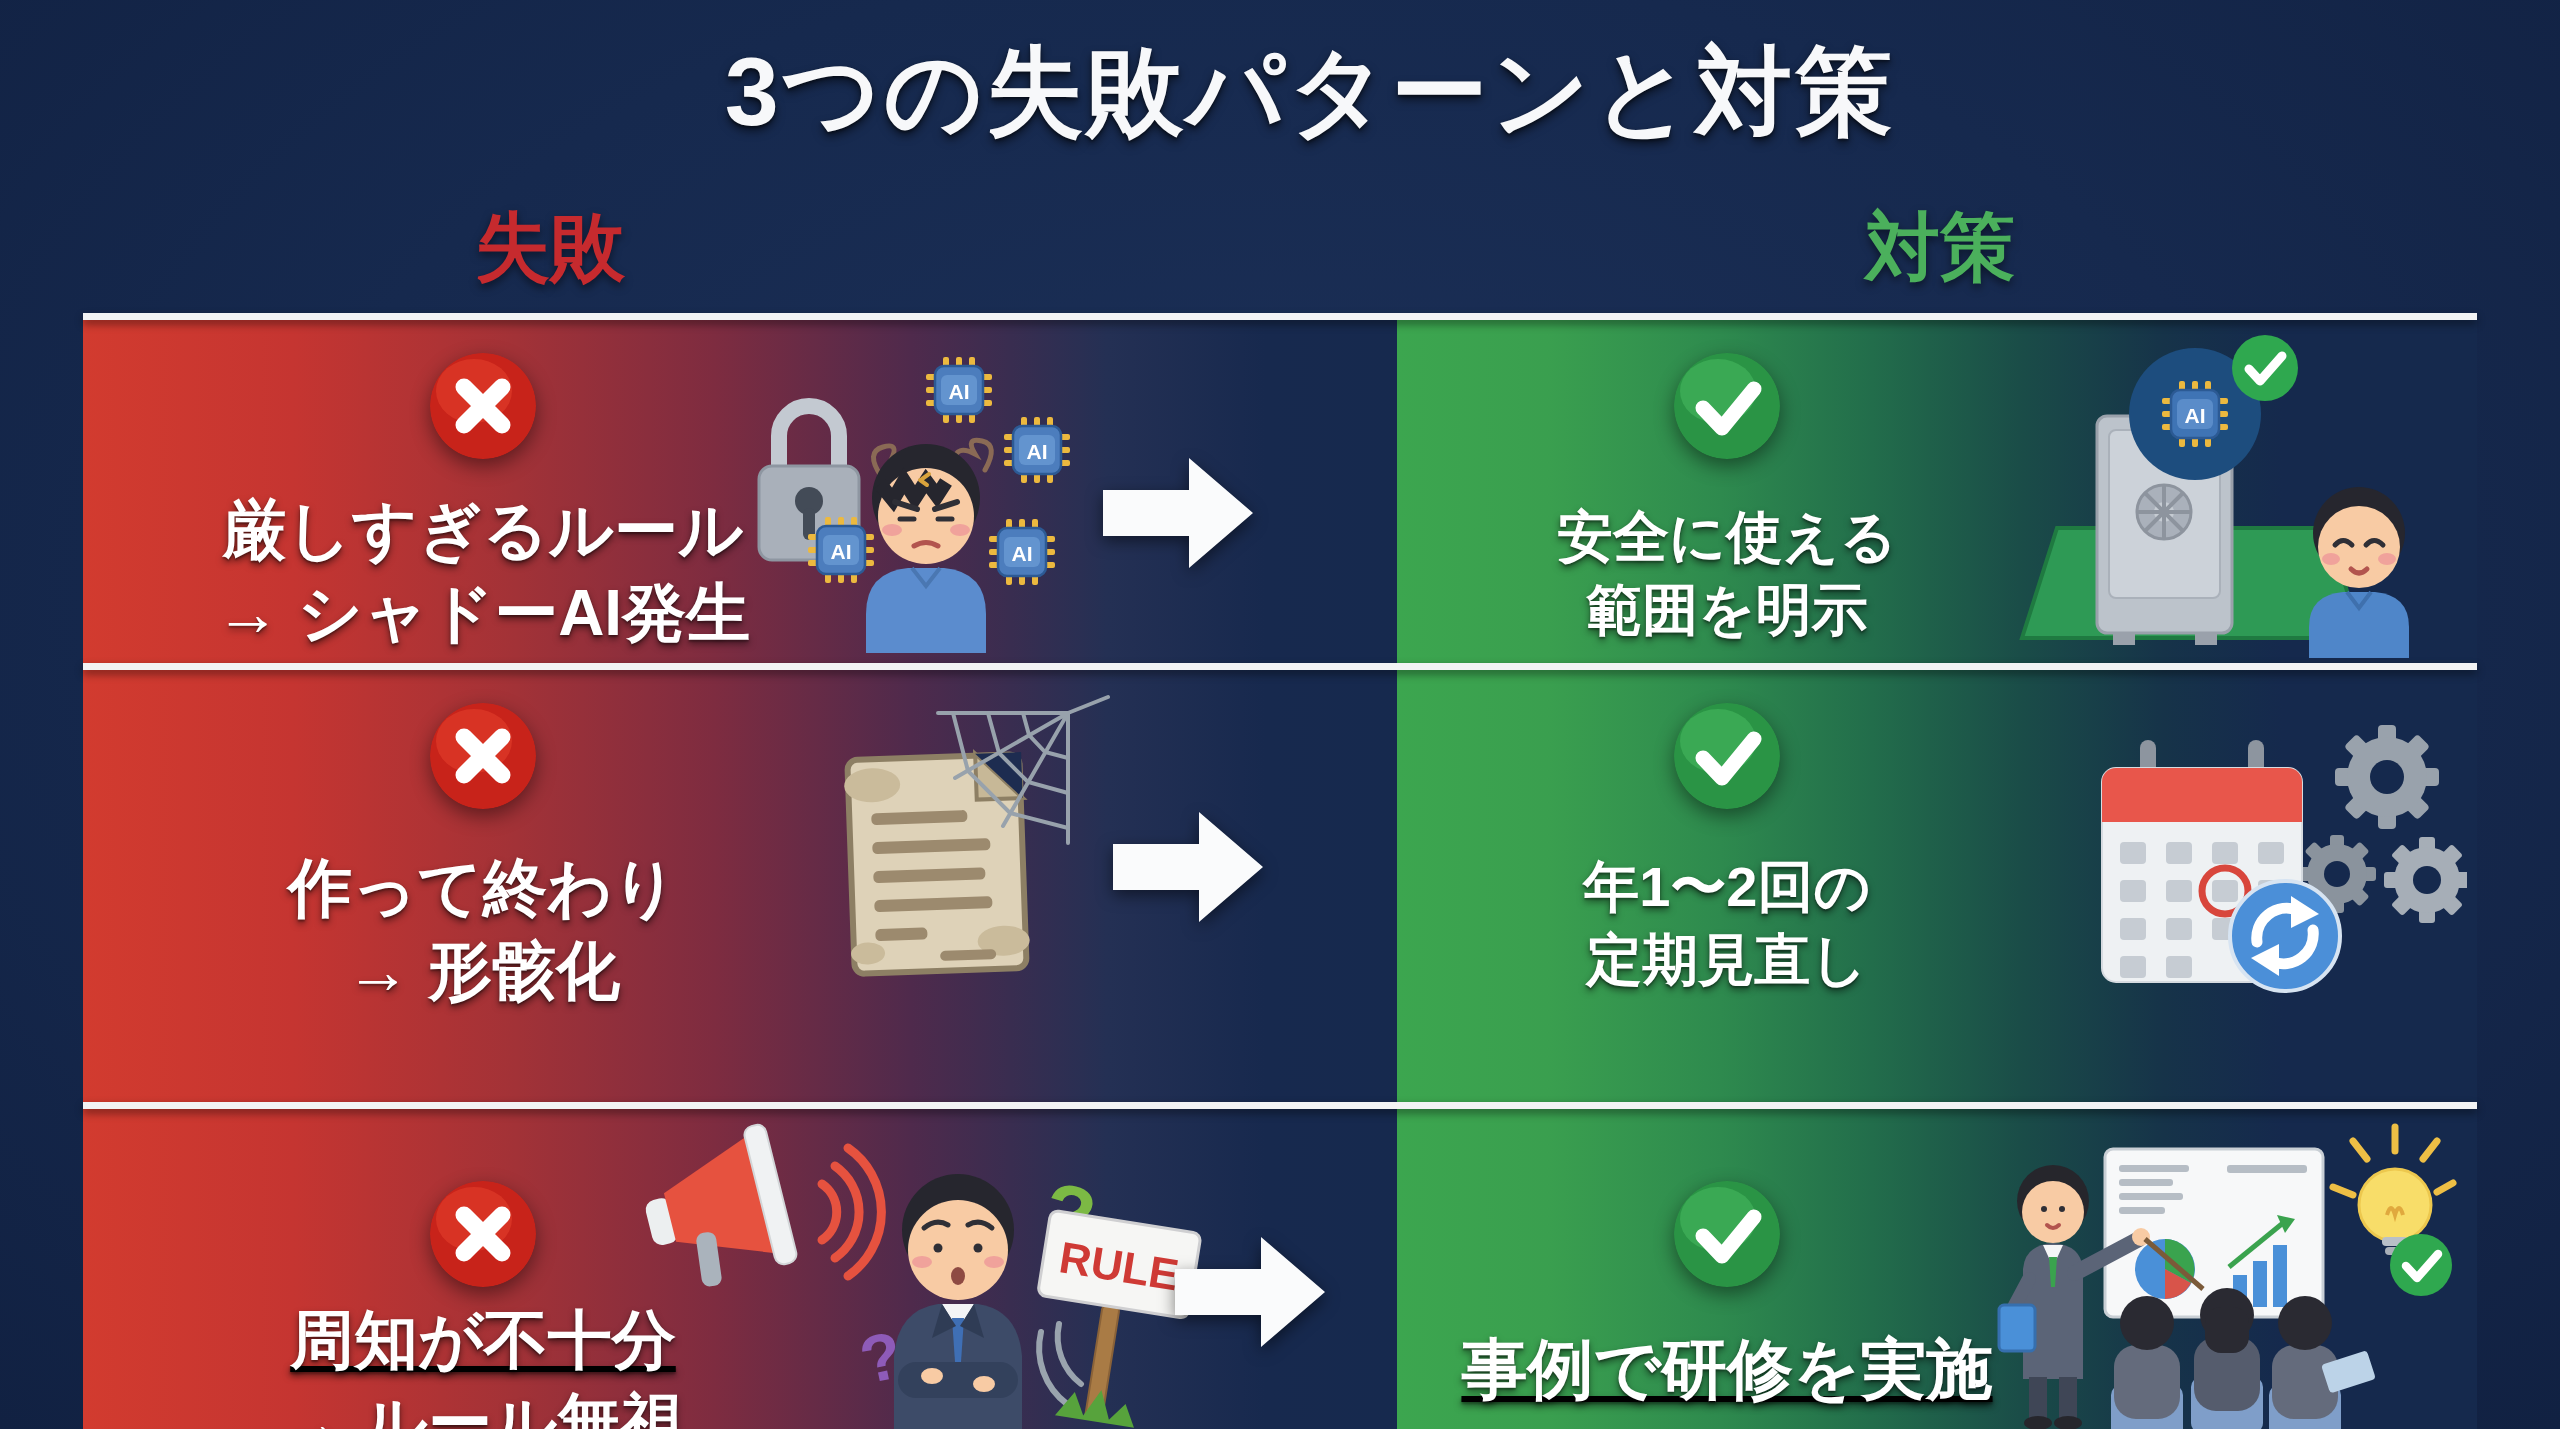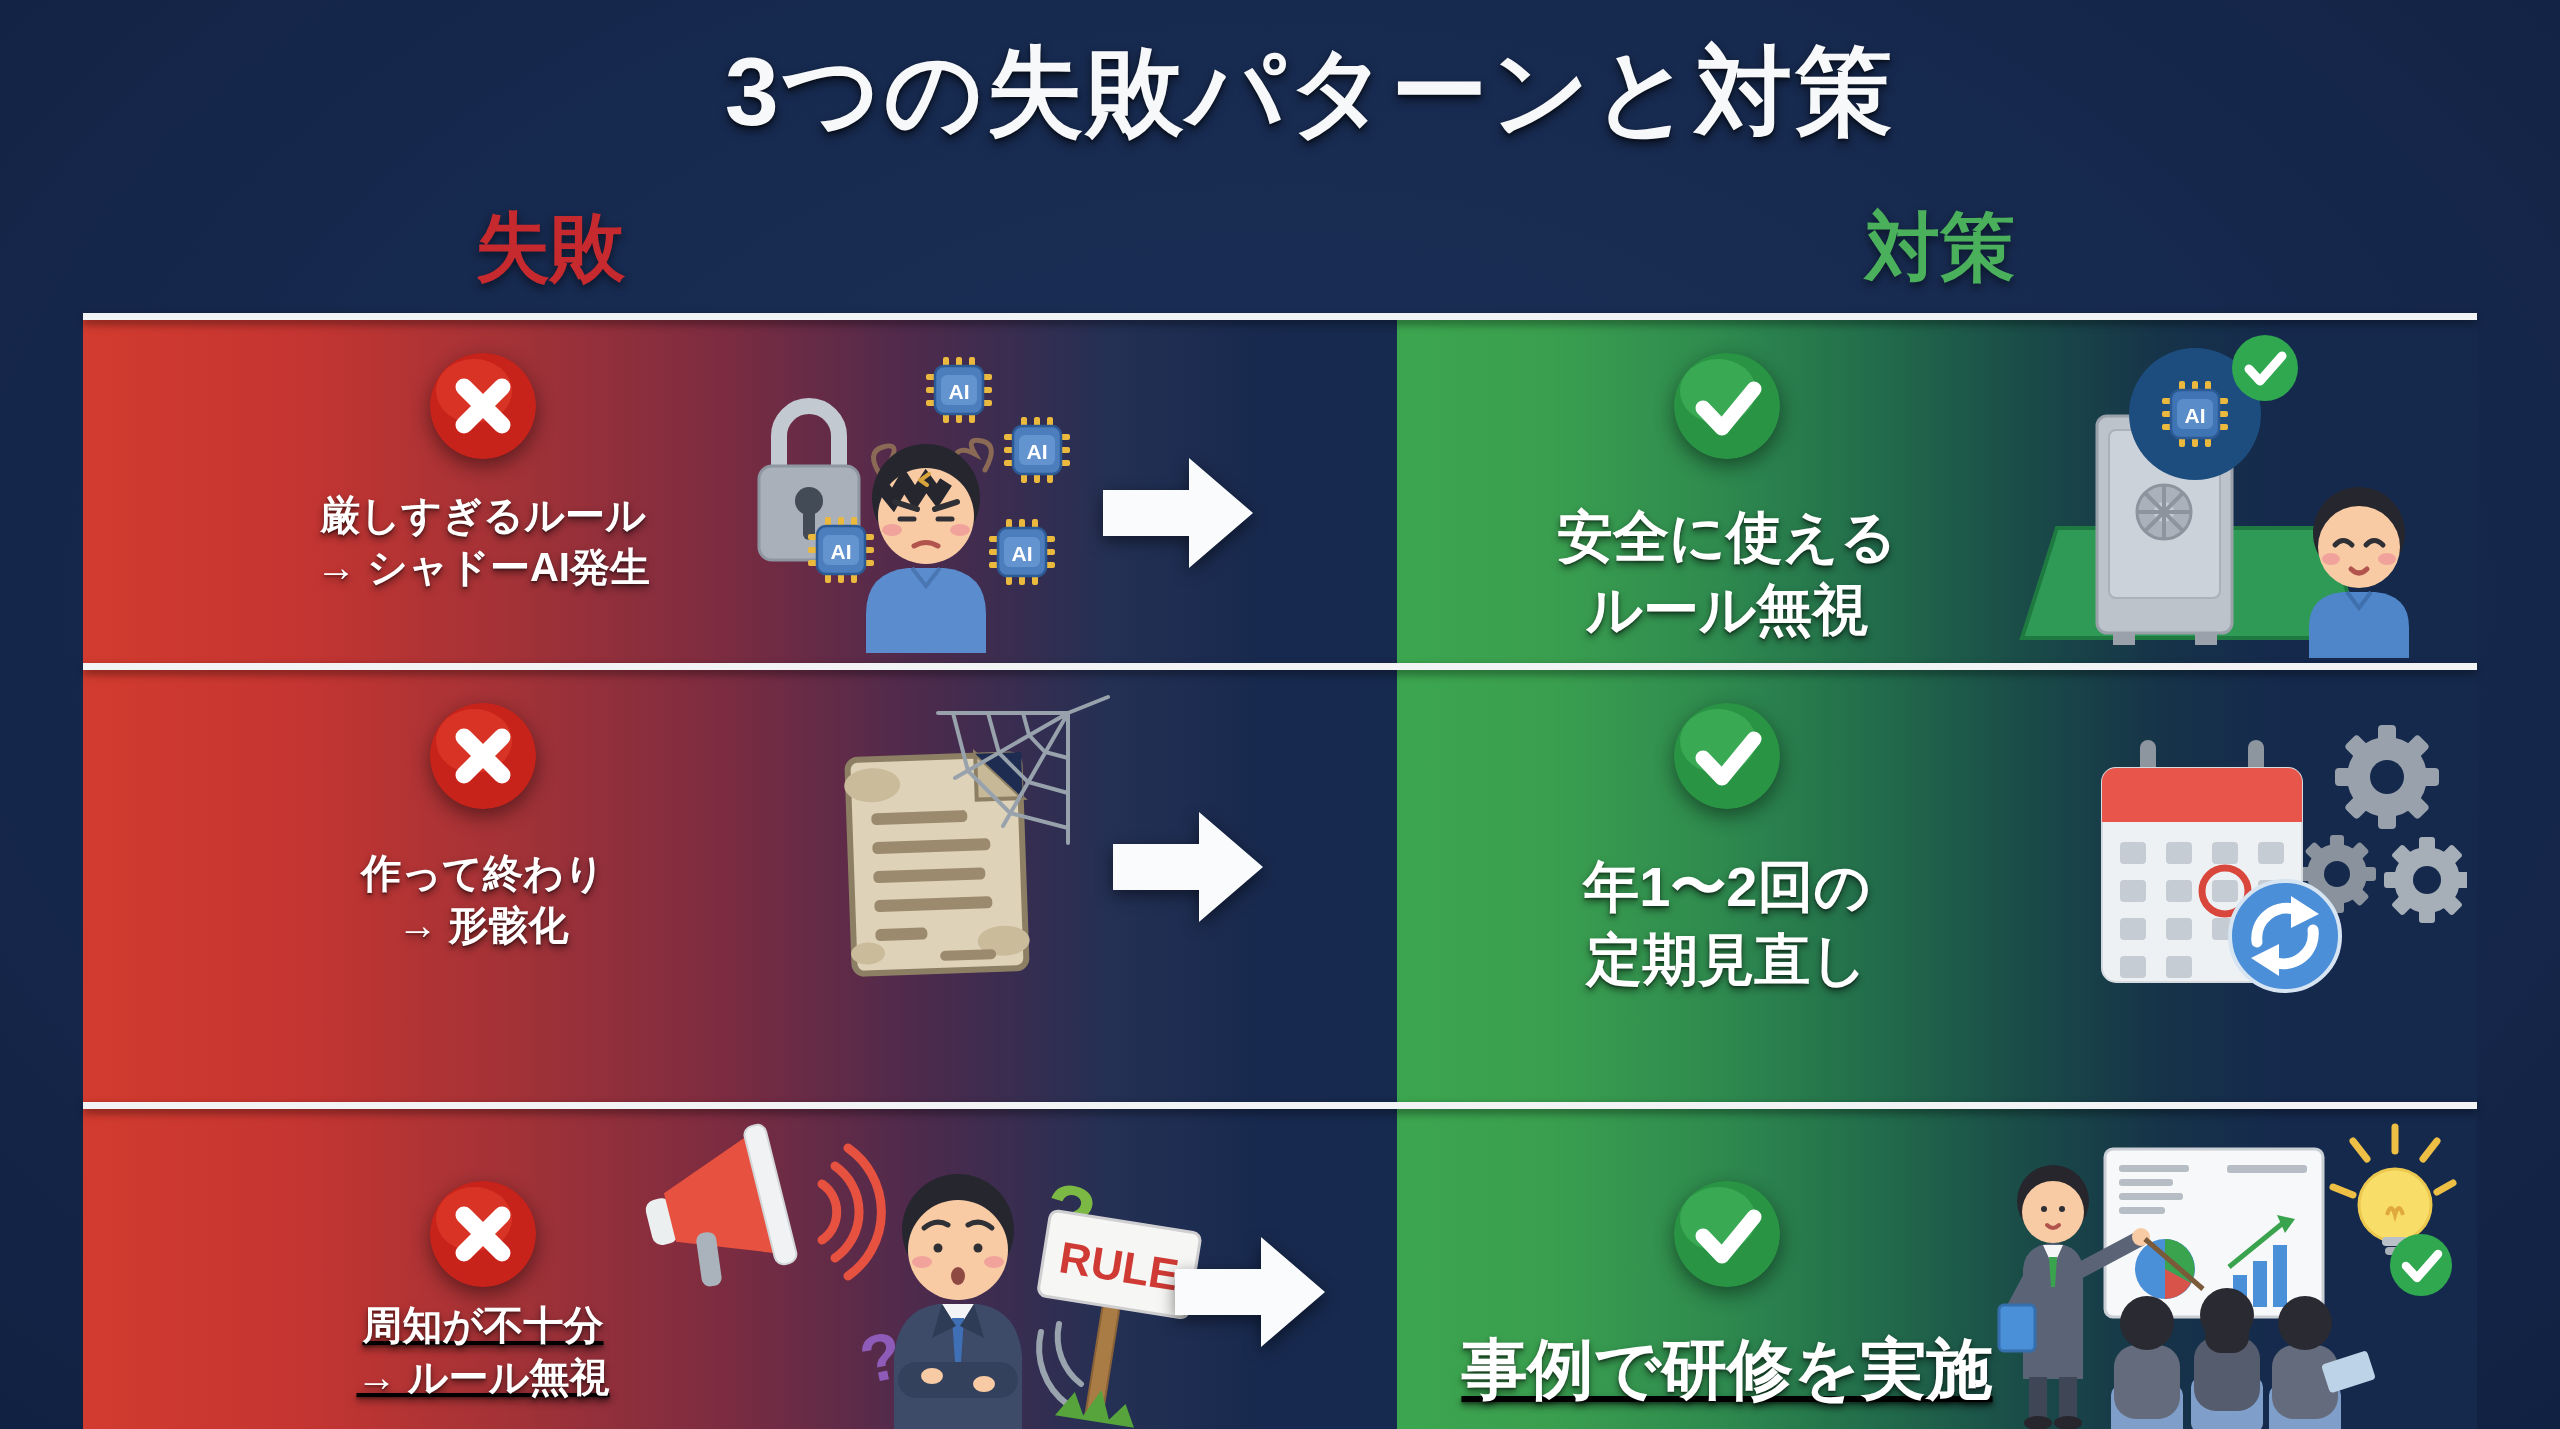--- a/index.html
+++ b/index.html
@@ -25,21 +25,21 @@
   .panel.ok .cell{left:0;width:660px;}
   .badge{width:106px;height:106px;flex:0 0 auto;border-radius:50%;
     filter:drop-shadow(0 7px 10px rgba(0,0,0,.45));margin-bottom:30px;}
   .row2 .badge{margin-bottom:38px;}
   .row3 .cell{padding-top:72px;text-decoration:underline;}
   .row3 .fail .badge{margin-bottom:12px;}
   .row3 .ok .badge{margin-bottom:40px;}
   .row1 .ok .badge,.row2 .ok .badge{margin-bottom:42px;}
   .txt{text-align:center;font-weight:900;color:#ffffff;line-height:1.3;
     text-shadow:0 4px 7px rgba(0,0,0,.5),0 2px 2px rgba(0,0,0,.35);}
-  .fail-txt{font-size:40px;}
+  .fail-txt{font-size:64px;}
   .ok-txt{font-size:56px;}
   .row3 .ok-txt{font-size:66px;}
   .illus{position:absolute;}
   .illusL1{left:640px;top:18px;width:440px;height:315px;}
   .illusR1{left:600px;top:8px;width:470px;height:330px;}
   .illusL2{left:640px;top:15px;width:420px;height:330px;}
   .illusR2{left:620px;top:12px;width:450px;height:330px;}
   .illusL3{left:540px;top:5px;width:600px;height:335px;}
   .illusR3{left:590px;top:8px;width:470px;height:330px;}
   .arrow{position:absolute;width:150px;height:110px;filter:drop-shadow(0 5px 8px rgba(0,0,0,.5));}
@@ -182,21 +182,21 @@
 
       <div class="panel ok">
         <div class="cell">
           <svg class="badge" viewBox="0 0 106 106">
             <circle cx="53" cy="53" r="53" fill="#2a9445"></circle>
             <ellipse cx="44" cy="38" rx="38" ry="32" fill="#3fae57" opacity="0.8"></ellipse>
             <path d="M29,55 L48,75 L80,36" stroke="#ffffff" stroke-width="15" fill="none" stroke-linecap="round" stroke-linejoin="round"></path>
           </svg>
           <div class="txt ok-txt">
             <div>安全に使える</div>
-            <div>ルール無視</div>
+            <div>範囲を明示</div>
           </div>
         </div>
 
         <svg class="illus illusR1" viewBox="0 0 470 330">
           <polygon points="60,200 330,200 365,310 25,310" fill="#2e9a55" stroke="#1f7a41" stroke-width="4"></polygon>
           <g transform="translate(100,88)">
             <rect width="135" height="217" rx="10" fill="#bcc3cb" stroke="#9aa1ab" stroke-width="3"></rect>
             <rect x="12" y="14" width="111" height="168" rx="7" fill="#ccd2d9" stroke="#aab1ba" stroke-width="2"></rect>
             <circle cx="67" cy="96" r="27" fill="#aab1bb" stroke="#8d949e" stroke-width="3"></circle>
             <circle cx="67" cy="96" r="10" fill="#c6ccd3"></circle>

